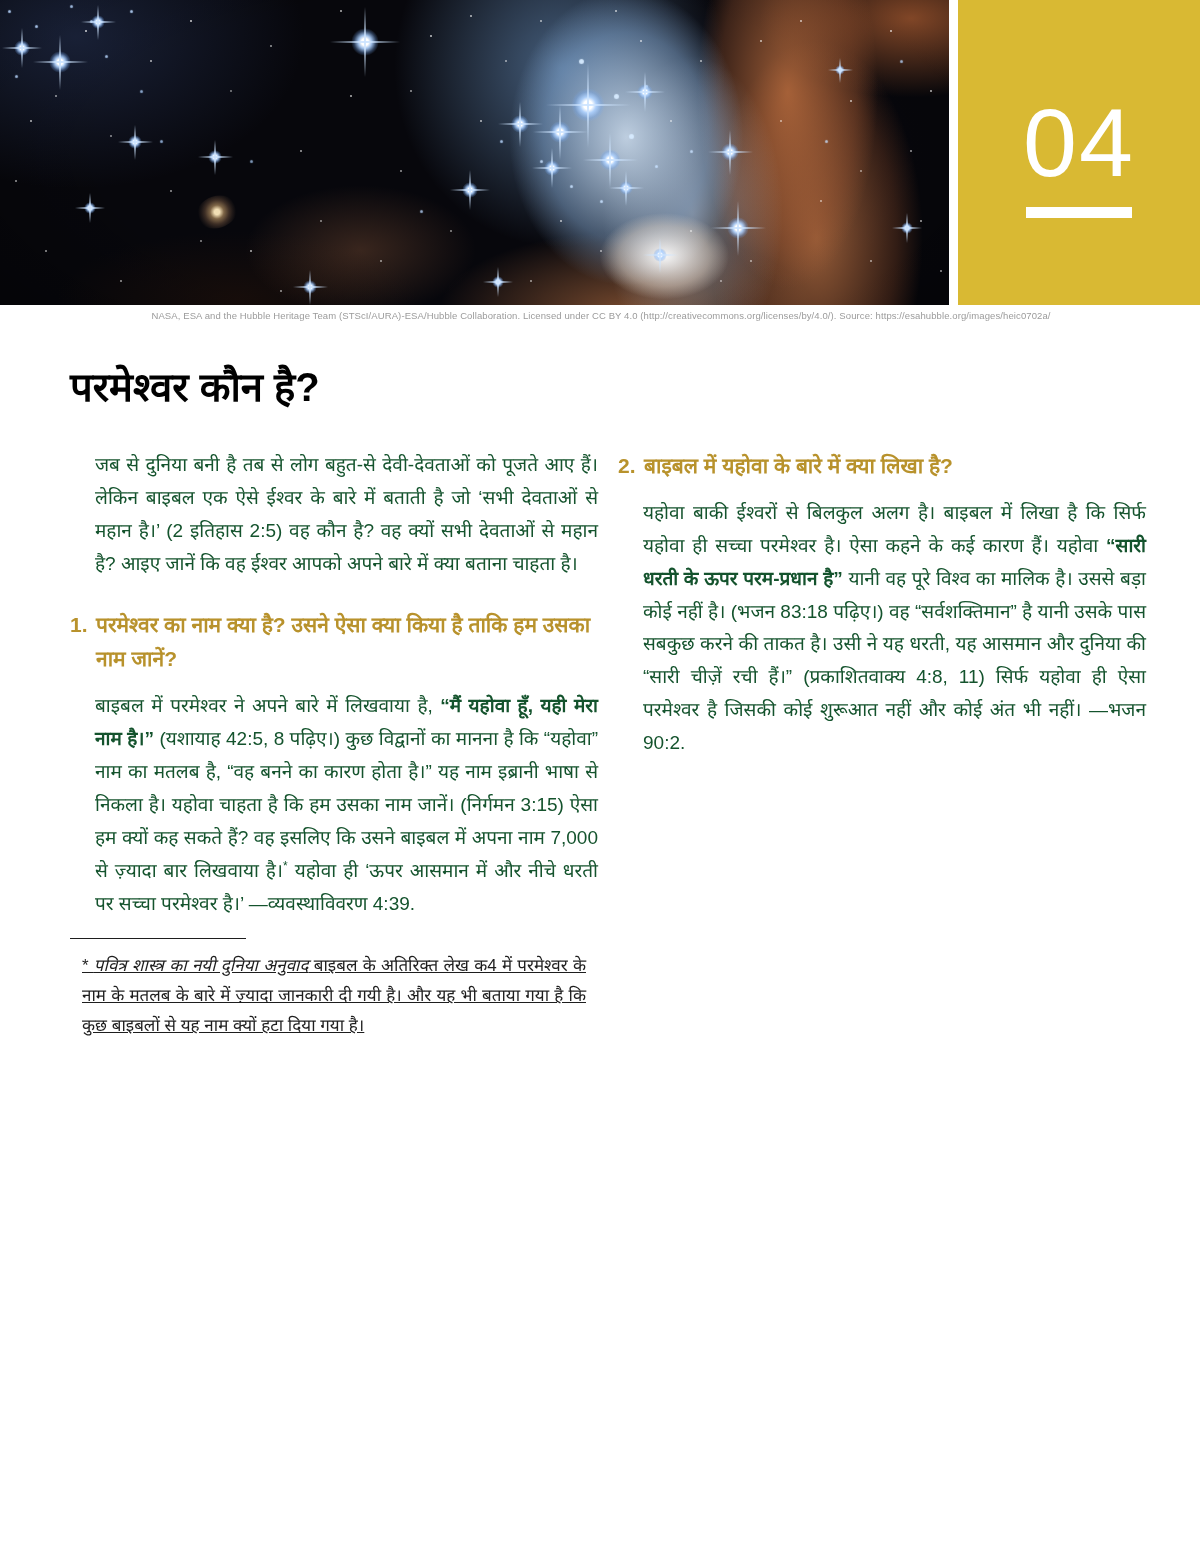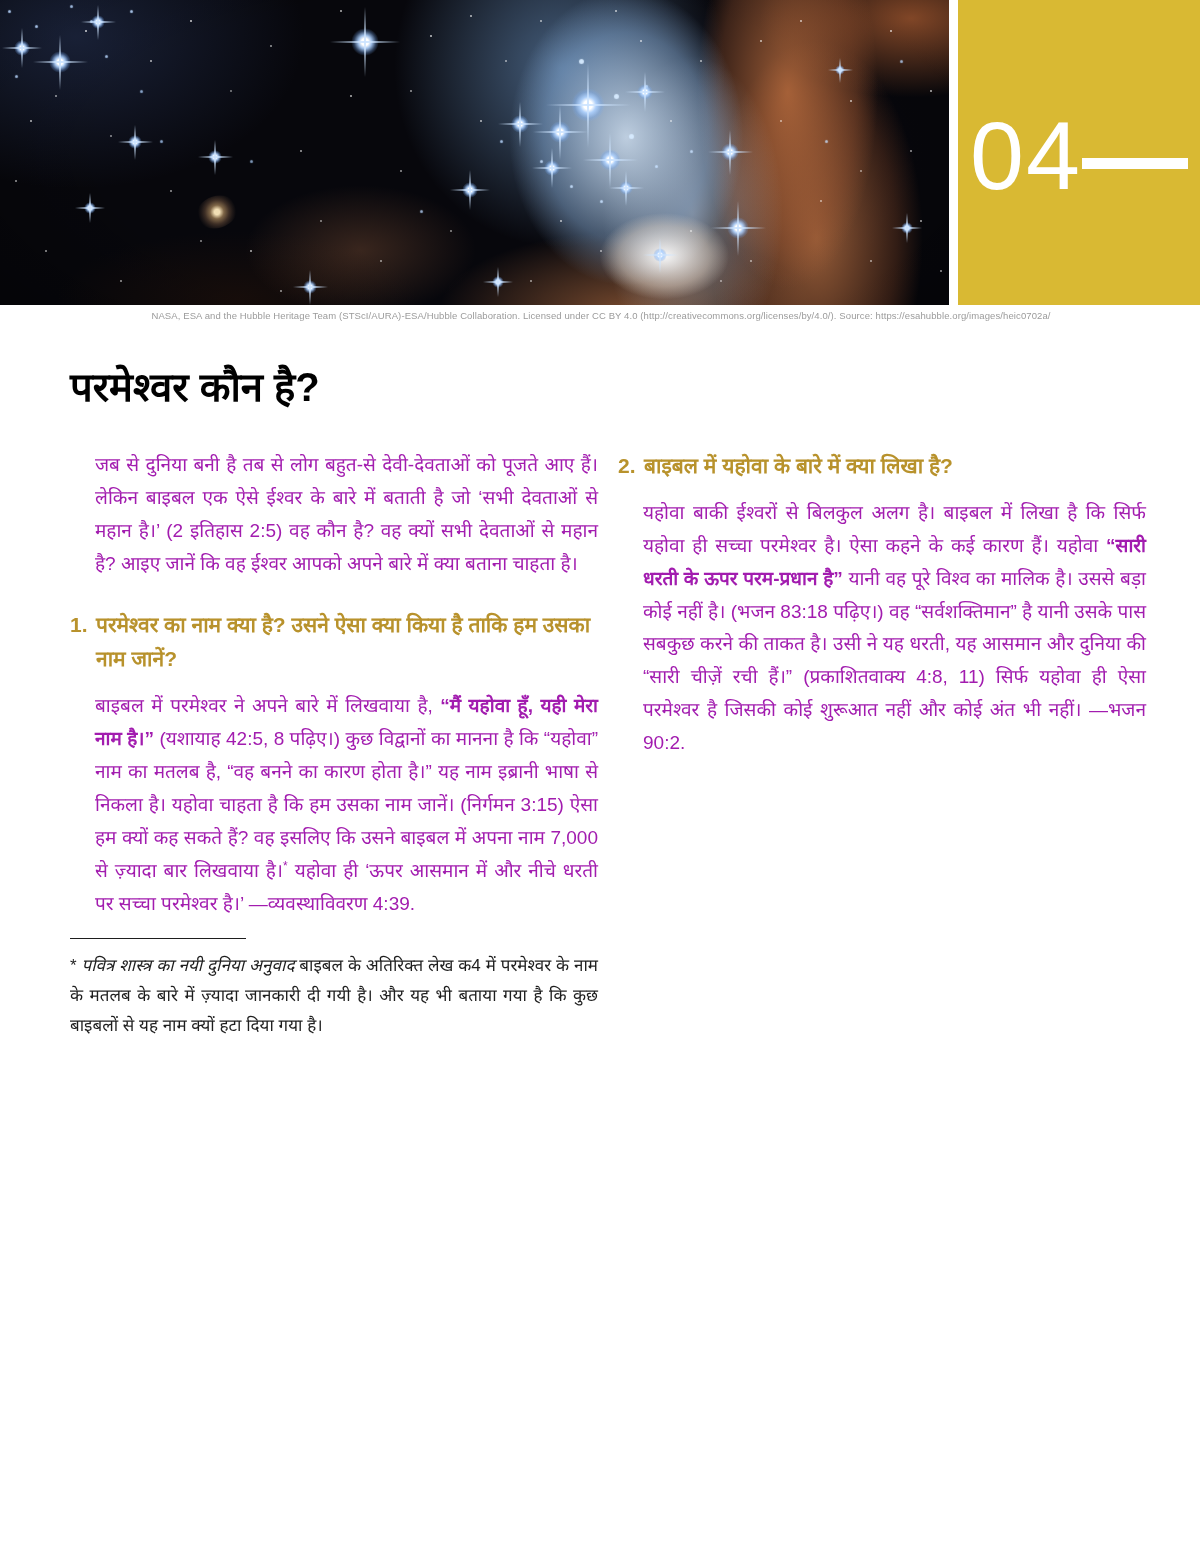--- a/index.html
+++ b/index.html
@@ -56,39 +56,39 @@
     690px 150px 1px 0 rgba(200,225,255,.85),540px 160px 1px 0 rgba(200,225,255,.85),660px 250px 1px 0 rgba(200,225,255,.8),
     825px 140px 1px 0 rgba(200,225,255,.8),900px 60px 1px 0 rgba(185,215,255,.8);}
   .bstar{position:absolute;transform:translate(-50%,-50%);border-radius:50%;
     background:radial-gradient(circle, #ffffff 0 18%, rgba(175,210,255,.9) 34%, rgba(120,170,240,.35) 55%, transparent 70%);}
   .bstar::before,.bstar::after{content:"";position:absolute;background:linear-gradient(90deg, transparent, rgba(205,228,255,.95), transparent);}
   .bstar::before{left:-75%;right:-75%;top:50%;height:2px;transform:translateY(-50%);}
   .bstar::after{top:-75%;bottom:-75%;left:50%;width:2px;transform:translateX(-50%);
     background:linear-gradient(180deg, transparent, rgba(205,228,255,.95), transparent);}
   .galaxy{position:absolute;left:196px;top:196px;width:42px;height:32px;border-radius:50%;transform:rotate(-18deg);
     background:radial-gradient(circle at 50% 50%, rgba(255,235,190,.95) 0 10%, rgba(225,180,120,.55) 26%, rgba(185,135,95,.3) 46%, rgba(150,110,80,.18) 58%, transparent 72%);}
-  .chapter-block{position:absolute;left:958px;top:0;width:242px;height:305px;display:flex;flex-direction:row;
+  .chapter-block{position:absolute;left:958px;top:0;width:242px;height:305px;display:flex;flex-direction:column;
     align-items:center;justify-content:center;padding-top:6px;box-sizing:border-box;}
   .chapter-number{font-size:97px;line-height:1;font-weight:200;color:#ffffff;letter-spacing:2px;}
   .chapter-rule{width:106px;height:11px;background:#ffffff;margin-top:16px;}
   .caption{margin:5px 0 0 2px;font-size:9.5px;color:#9b9b9b;letter-spacing:0.1px;white-space:nowrap;text-align:center;}
   
   .article{padding:0 54px 0 70px;}
   .title{margin:40px 0 12px 0;font-size:40px;line-height:1.3;font-weight:700;color:#000;}
   .columns{display:flex;gap:20px;margin-top:36px;}
   .col{width:528px;box-sizing:border-box;}
-  .para{margin:0;padding-left:25px;font-size:19px;line-height:1.73;text-align:justify;color:#a21caf;}
+  .para{margin:0;padding-left:25px;font-size:19px;line-height:1.73;text-align:justify;color:#14532d;}
   .q-heading{display:flex;margin:28px 0 14px 0;font-size:21px;line-height:1.62;font-weight:700;color:#b8922c;}
   .q-heading.first{margin-top:0;}
   .q-num{flex:0 0 26px;}
   .q-text{flex:1;}
   .bold{font-weight:700;}
   .fn-marker{vertical-align:super;font-size:12px;line-height:0;}
   .fn-rule{width:176px;border:none;border-top:1.6px solid #1e1e1e;margin:18px 0 12px 0;}
-  .footnote{margin:0;font-size:17px;line-height:1.75;text-align:justify;color:#1e1e1e;}
+  .footnote{margin:12px;font-size:17px;line-height:1.75;text-align:justify;color:#1e1e1e;text-decoration:underline;}
   .footnote .italic{font-style:italic;}
 </style>
 </head>
 <body>
 
 <div class="hero">
   <div class="photo">
     <div class="stars-small"></div>
     <div class="stars-blue"></div>
     <div class="galaxy"></div>

